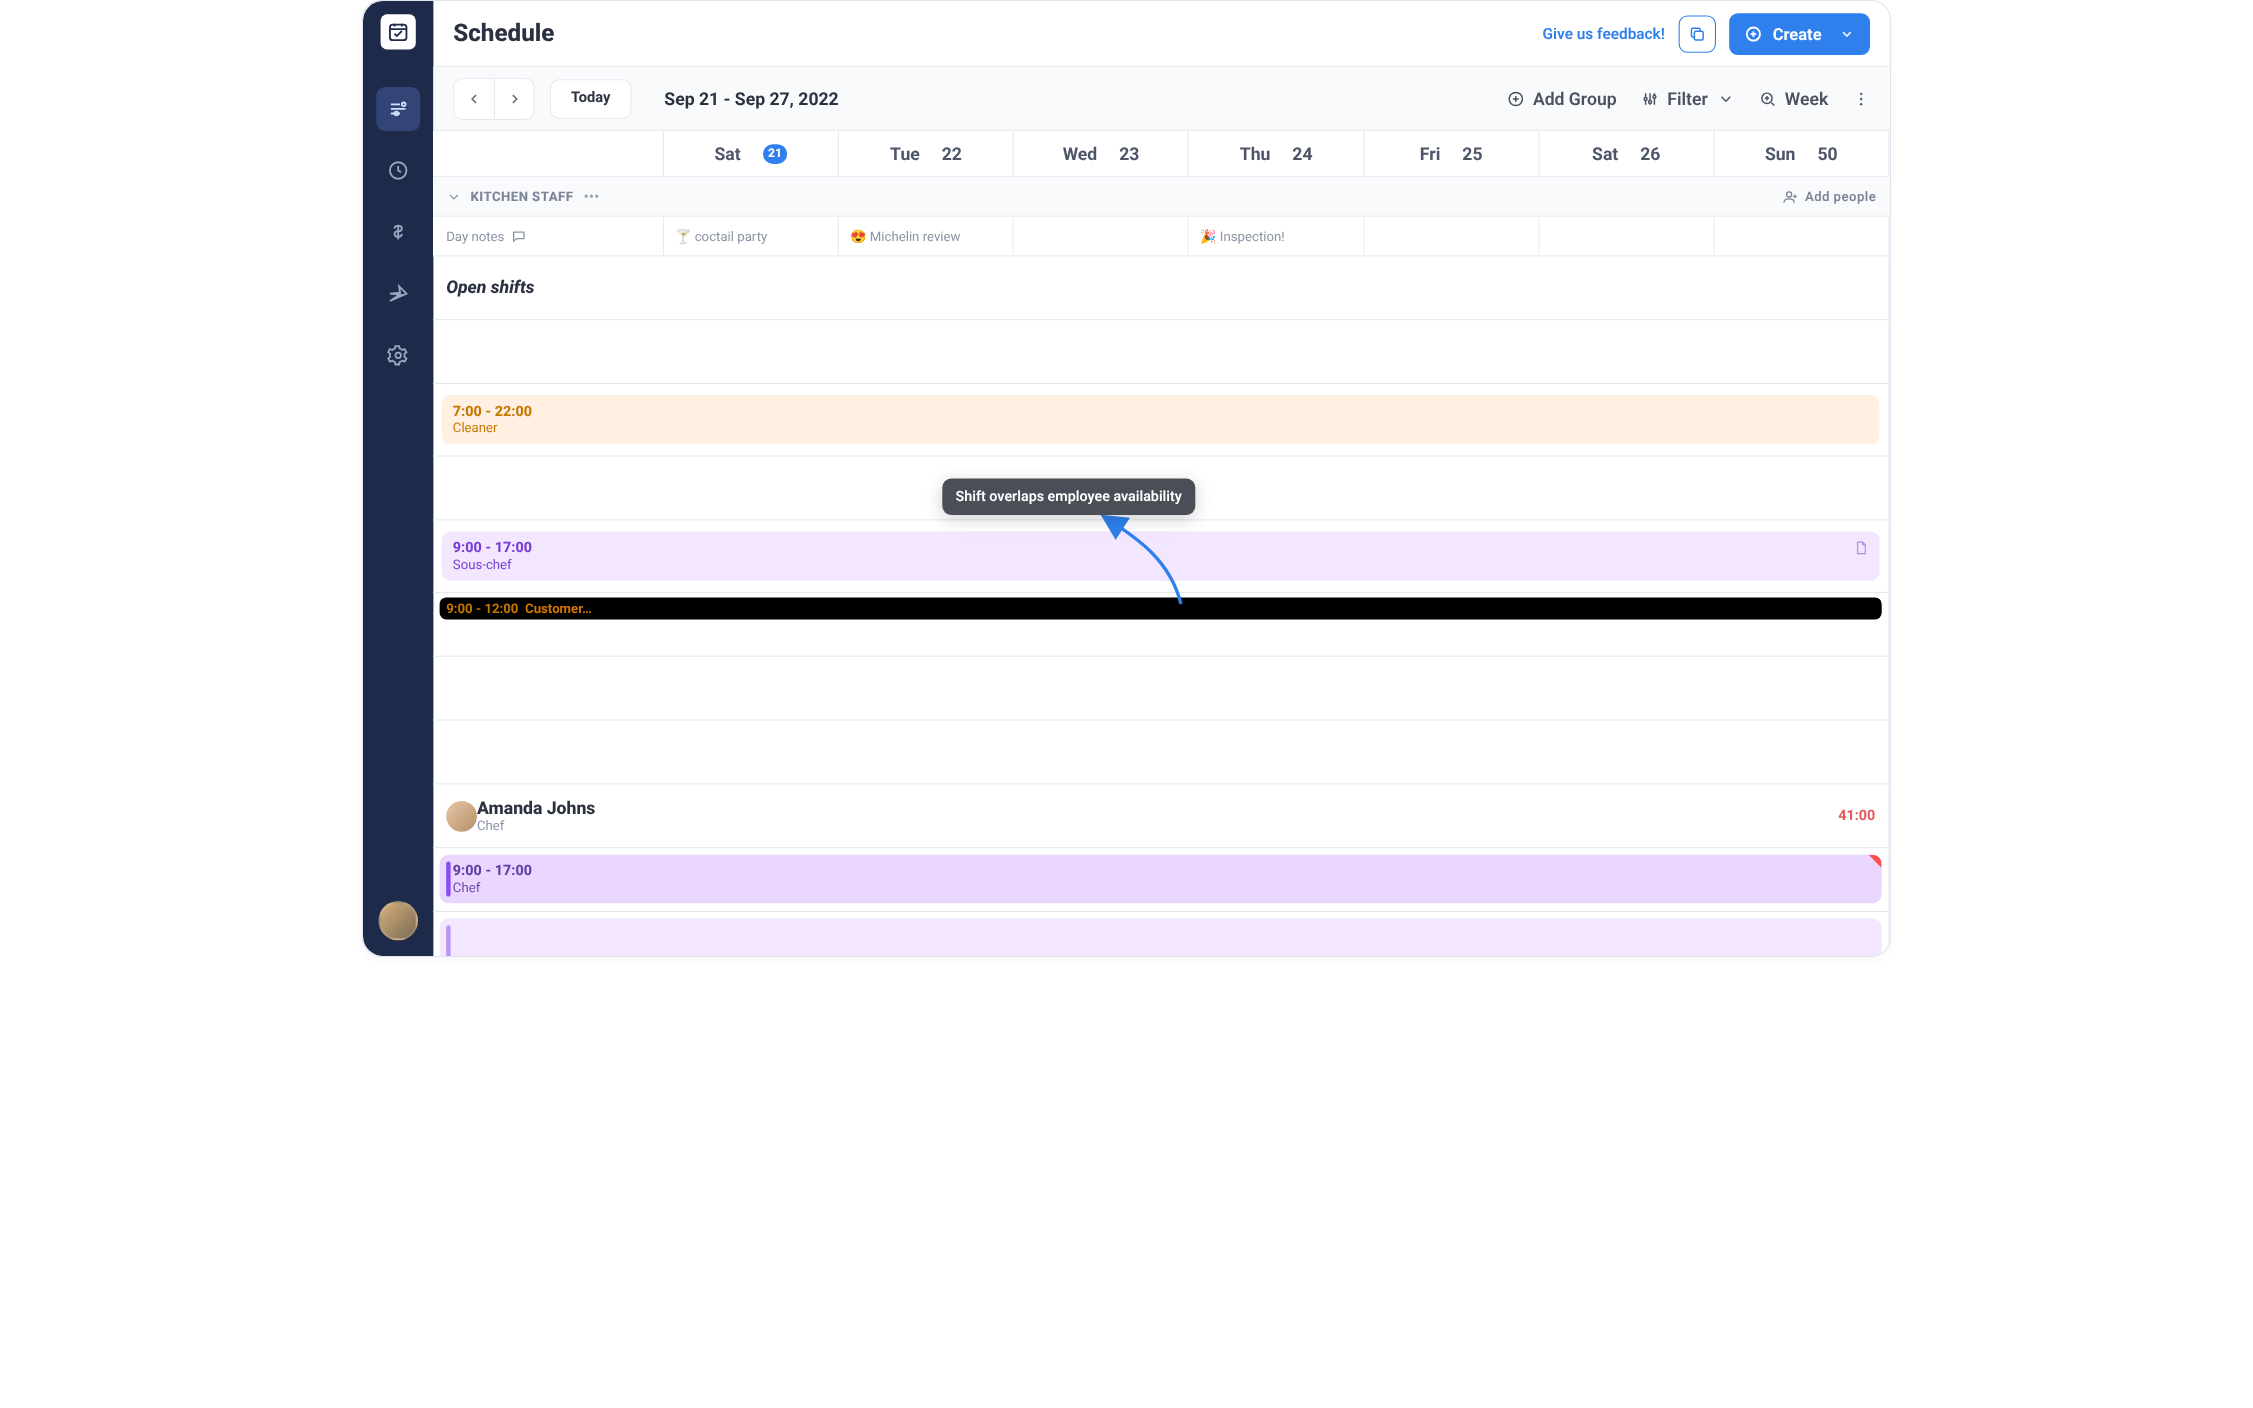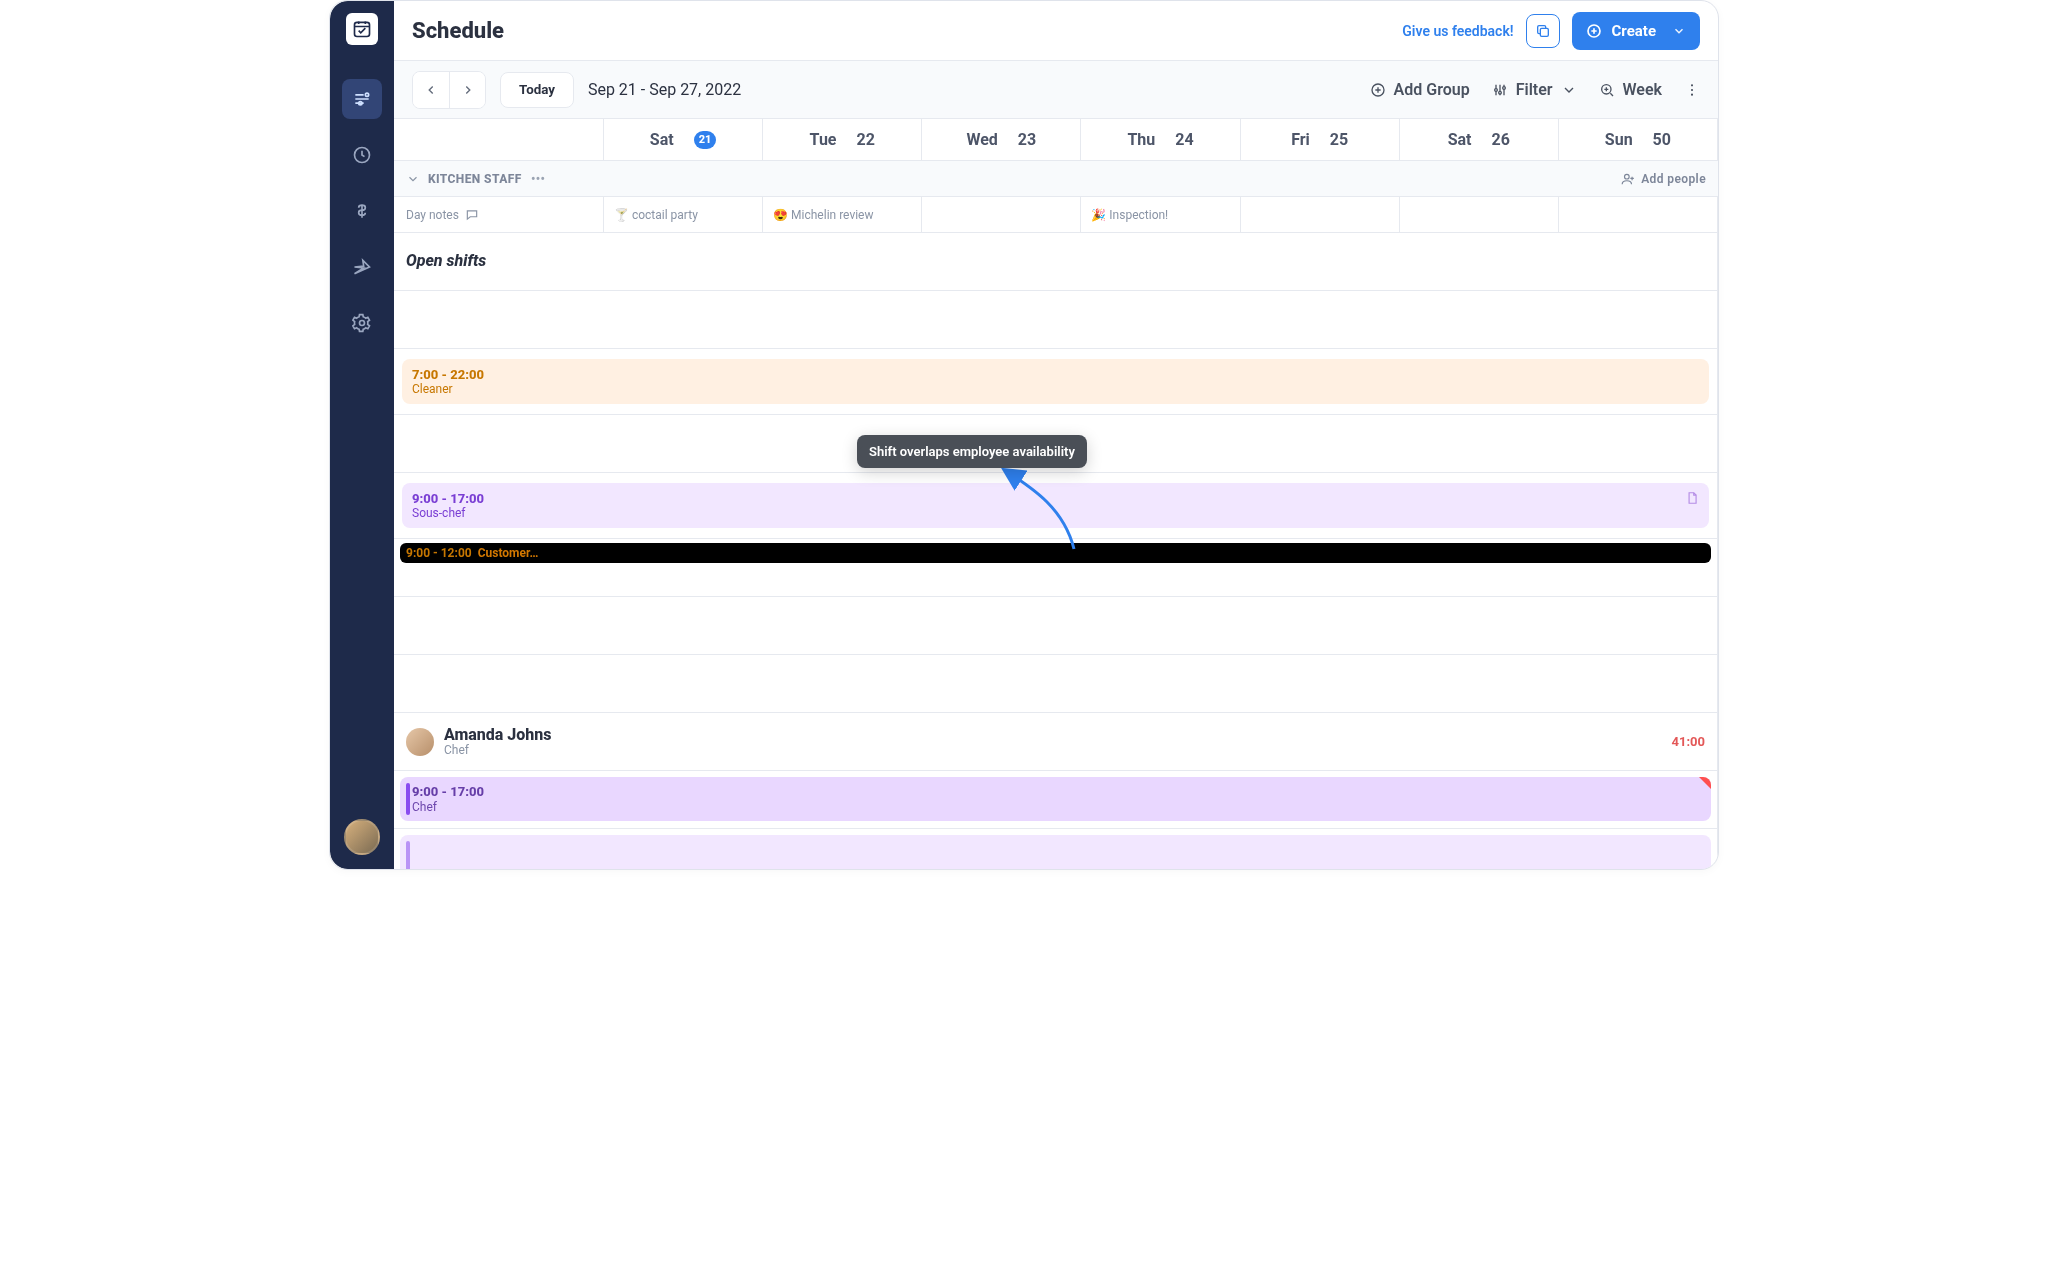--- a/index.html
+++ b/index.html
@@ -40,41 +40,41 @@
   .flex1{flex:1;}
   .link{color:var(--blue);font-weight:600;cursor:pointer;font-size:14px;}
   .iconbtn{width:34px;height:34px;border:1.5px solid var(--blue);border-radius:8px;display:flex;align-items:center;justify-content:center;color:var(--blue);cursor:pointer;background:#fff;}
   .btn-create{height:38px;border-radius:8px;background:var(--blue);color:#fff;border:none;display:flex;align-items:center;gap:10px;padding:0 14px;font-weight:700;font-size:15px;cursor:pointer;}
   .btn-create .chev{opacity:.9;margin-left:6px;}
   .subbar{height:58px;border-bottom:1px solid var(--border);background:var(--header-bg);display:flex;align-items:center;padding:0 18px;gap:14px;}
   .segment{display:flex;border:1px solid var(--border);border-radius:8px;overflow:hidden;background:#fff;}
   .segment button{width:36px;height:36px;border:none;background:#fff;color:#68707f;cursor:pointer;display:flex;align-items:center;justify-content:center;}
   .segment button + button{border-left:1px solid var(--border);}
   .btn{height:36px;padding:0 18px;border:1px solid var(--border);border-radius:8px;background:#fff;color:#2b3140;font-weight:700;cursor:pointer;}
-  .range{font-weight:400;color:#2b3140;}
+  .range{font-weight:700;color:#2b3140;margin-left:16px;}
   .sub-right{margin-left:auto;display:flex;align-items:center;gap:22px;color:#4a5260;font-weight:600;}
   .sub-right .item{display:flex;align-items:center;gap:8px;cursor:pointer;}
   .sub-right svg{width:16px;height:16px;color:#4a5260;}
   
   .grid{position:relative;flex:1;overflow:auto;}
   .cols{display:grid;grid-template-columns:210px repeat(7, minmax(0,1fr));}
   .head{position:sticky;top:0;z-index:2;background:#fff;}
   .head .cell{height:42px;border-bottom:1px solid var(--border);border-right:1px solid var(--border);display:flex;align-items:center;justify-content:center;font-weight:700;color:#4d5568;gap:8px;}
   .head .cell:first-child{justify-content:flex-start;padding-left:12px;color:#9aa3b2;font-weight:700;}
   .badge{background:var(--blue);color:#fff;border-radius:999px;font-size:11px;font-weight:800;height:18px;min-width:18px;display:inline-flex;align-items:center;justify-content:center;padding:0 5px;}
   .notes .cell{height:36px;border-bottom:1px solid var(--border);border-right:1px solid var(--border);display:flex;align-items:center;padding:0 10px;color:#8a94a5;font-size:12px;background:#fff;gap:6px;}
   .notes .cell:first-child{padding-left:12px;}
   .group-row{grid-column:1 / -1;display:flex;align-items:center;background:var(--header-bg);border-bottom:1px solid var(--border);height:36px;padding:0 12px;color:#7d8699;font-size:12px;font-weight:800;letter-spacing:.4px;}
   .group-row .caret{margin-right:8px;color:#8a95a5;width:14px;height:14px;}
   .group-row .dots{margin-left:6px;color:#9aa3b2;}
   .group-row .spacer{flex:1;}
   .group-row .addp{display:flex;align-items:center;gap:6px;color:#7d8699;font-weight:600;}
   .row{display:contents;}
   .row .cell{border-bottom:1px solid var(--border);border-right:1px solid var(--border);padding:6px;min-height:58px;}
-  .left-cell{display:flex;align-items:center;gap:10px;padding:10px 12px !important;}
+  .left-cell{display:flex;align-items:center;padding:10px 12px !important;}
   .emp-ava{width:28px;height:28px;border-radius:50%;background:linear-gradient(135deg,#e6c7a8,#b78f6a);flex:0 0 auto;}
   .emp-name{font-weight:800;color:#2b3140;line-height:1.1;white-space:nowrap;}
   .emp-role{font-size:12px;color:#8a94a5;}
   .emp-hours{margin-left:auto;font-weight:700;color:#3a4150;font-size:13px;}
   .emp-hours.red{color:var(--red);}
   .open-left{font-weight:800;color:#2b3140;padding:18px 12px !important;font-style:italic;}
   
   .card{position:relative;border-radius:8px;padding:6px 8px 6px 12px;min-height:44px;display:flex;flex-direction:column;justify-content:center;}
   .card .time{font-weight:800;font-size:13px;line-height:1.2;}
   .card .sub{font-size:12px;opacity:.95;}

